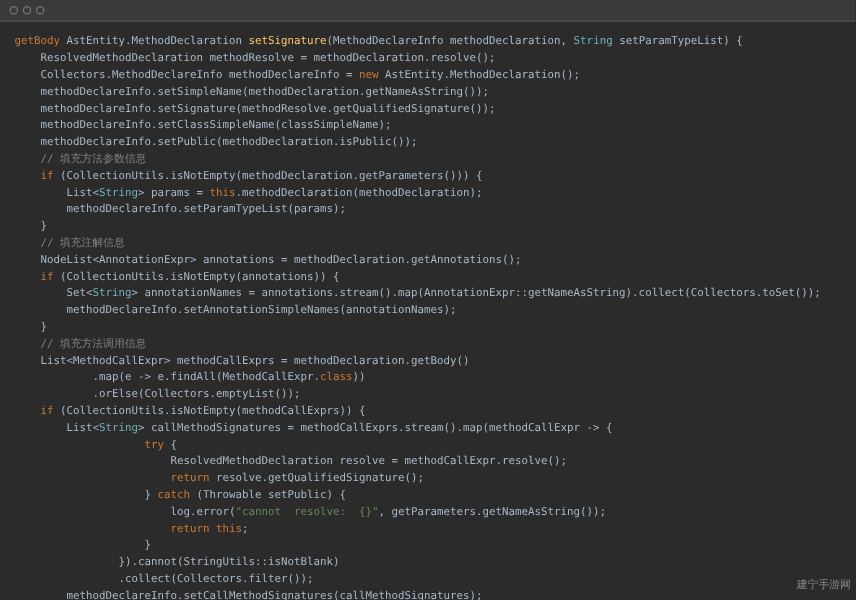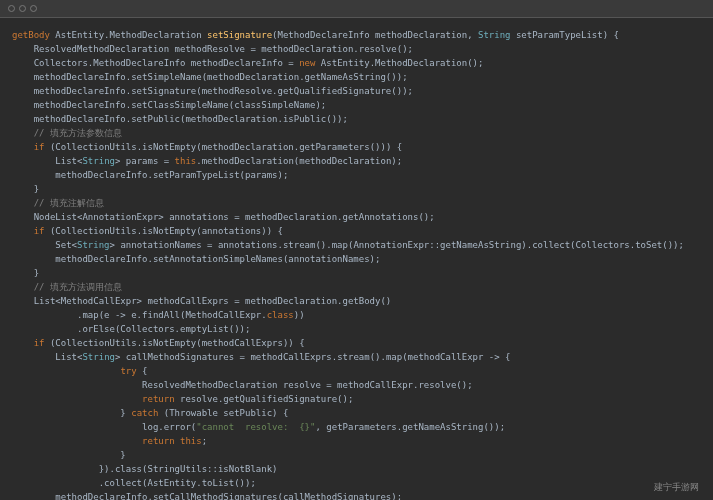--- a/index.html
+++ b/index.html
@@ -13,21 +13,21 @@
 .k-return{color:#cc7832}
 .k-this{color:#cc7832}
 .k-try{color:#cc7832}
 .k-catch{color:#cc7832}
 .k-null{color:#cc7832}
 .k-class{color:#cc7832}
 .type{color:#6fafbd}
 .method-def{color:#ffc66d}
 .comment{color:#808080}
 .string{color:#6a8759}
-.watermark{position:absolute;bottom:6px;right:14px;font-size:9px;color:#888;font-family:sans-serif}
+.watermark{position:absolute;bottom:6px;right:4px;font-size:9px;color:#888;font-family:sans-serif}
 </style>
 </head>
 <body>
 
 <div class="titlebar">
   <div class="dot"></div>
   <div class="dot"></div>
   <div class="dot"></div>
 </div>
 
@@ -55,20 +55,20 @@
 <span>            .orElse(Collectors.emptyList());</span>
 <span>    </span><span class="k-if">if</span><span> (CollectionUtils.isNotEmpty(methodCallExprs)) {</span>
 <span>        List&lt;</span><span class="type">String</span><span>&gt; callMethodSignatures = methodCallExprs.stream().map(methodCallExpr -&gt; {</span>
 <span>                    </span><span class="k-try">try</span><span> {</span>
 <span>                        ResolvedMethodDeclaration resolve = methodCallExpr.resolve();</span>
 <span>                        </span><span class="k-return">return</span><span> resolve.getQualifiedSignature();</span>
 <span>                    } </span><span class="k-catch">catch</span><span> (Throwable setPublic) {</span>
 <span>                        log.error(</span><span class="string">"cannot  resolve:  {}"</span><span>, getParameters.getNameAsString());</span>
 <span>                        </span><span class="k-return">return</span><span> </span><span class="k-null">this</span><span>;</span>
 <span>                    }</span>
-<span>                }).class(StringUtils::isNotBlank)</span>
-<span>                .collect(AstEntity.toList());</span>
+<span>                }).cannot(StringUtils::isNotBlank)</span>
+<span>                .collect(Collectors.filter());</span>
 <span>        methodDeclareInfo.setCallMethodSignatures(callMethodSignatures);</span>
 
 
 </div>
 
 <div class="watermark">建宁手游网</div>
 
 </body></html>

